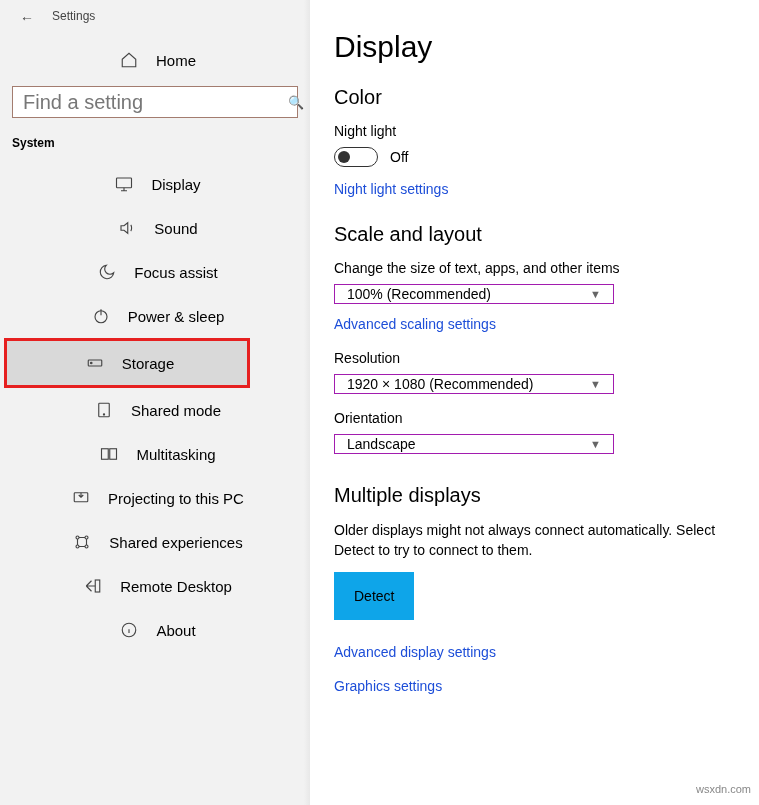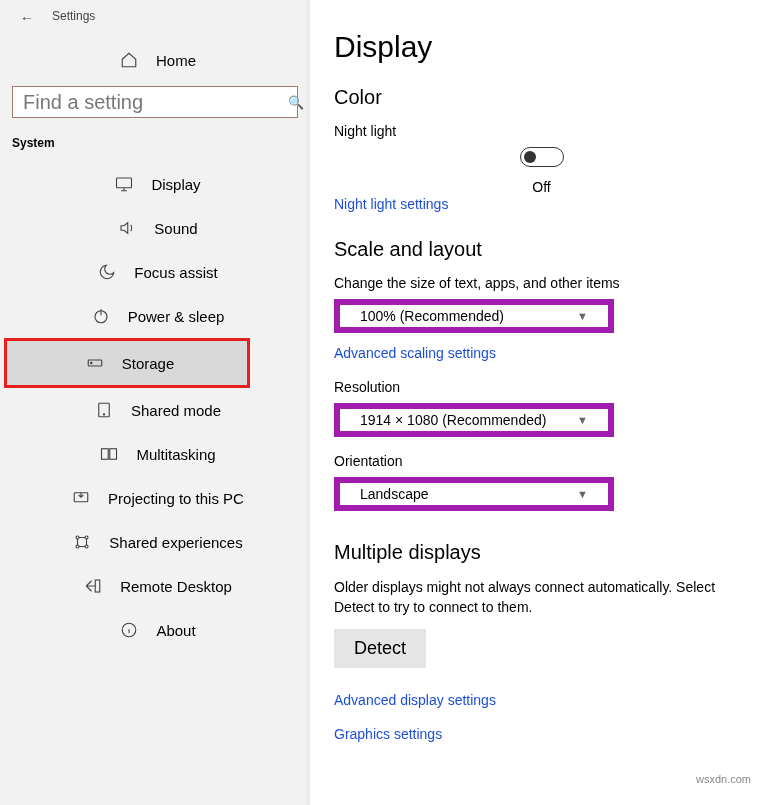--- a/index.html
+++ b/index.html
@@ -85,21 +85,21 @@
     font-weight: 400;
     font-size: 30px;
     margin-bottom: 22px;
   }
   .subhead {
     font-size: 20px;
     font-weight: 400;
     margin-bottom: 14px;
   }
   .label { font-size:14px; margin-bottom: 8px; }
-  .toggle-row { display:flex; align-items:center; gap:12px; margin-bottom:1px;flex-direction:column; }
+  .toggle-row { display:flex; align-items:center; gap:12px; margin-bottom:14px; }
   .toggle {
     width: 44px; height: 20px;
     border: 1px solid #333;
     border-radius: 10px;
     position: relative;
     background:#fff;
   }
   .toggle-knob {
     width:12px; height:12px; border-radius:50%;
     background:#333;
@@ -107,42 +107,42 @@
   }
   .link {
     color: #1d4ed8;
     font-size: 14px;
     cursor: pointer;
     display: inline-block;
   }
   .group { margin-bottom: 20px; }
   .dropdown {
     width: 280px;
-    height: 34px;
-    border: 6px solid #a21caf;
+    height: 20px;
+    border: 1px solid #a21caf;
     background: #fff;
     display:flex;
     align-items:center;
     justify-content:space-between;
-    padding: 0 20px;
+    padding: 0 12px;
     font-size:14px;
     cursor:pointer;
   }
   .chev { font-size:11px; color:#666; }
   .desc { font-size:14px; margin-bottom:12px; line-height:1.4; }
   .btn {
-    background:#e5e5e5;
+    background:#0ea5e9;
     border: none;
-    padding: 9px 20px;
-    font-size:18px;
+    padding: 16px 20px;
+    font-size:14px;
     cursor:pointer;
   }
   .watermark {
     position:absolute;
-    right:8px; bottom:20px;
+    right:8px; bottom:10px;
     font-size:11px;
     color:#888;
   }
   svg { display:block; }
 </style>
 </head>
 <body>
 
 <div class="sidebar">
   <div class="top-row">
@@ -296,21 +296,21 @@
     <div class="dropdown">
       <span>100% (Recommended)</span>
       <span class="chev">▼</span>
     </div>
     <div style="height:12px"></div>
     <span class="link">Advanced scaling settings</span>
 
     <div style="height:18px"></div>
     <div class="label">Resolution</div>
     <div class="dropdown">
-      <span>1914 × 1080 (Recommended)</span>
+      <span>1920 × 1080 (Recommended)</span>
       <span class="chev">▼</span>
     </div>
 
     <div style="height:16px"></div>
     <div class="label">Orientation</div>
     <div class="dropdown">
       <span>Landscape</span>
       <span class="chev">▼</span>
     </div>
   </div>

